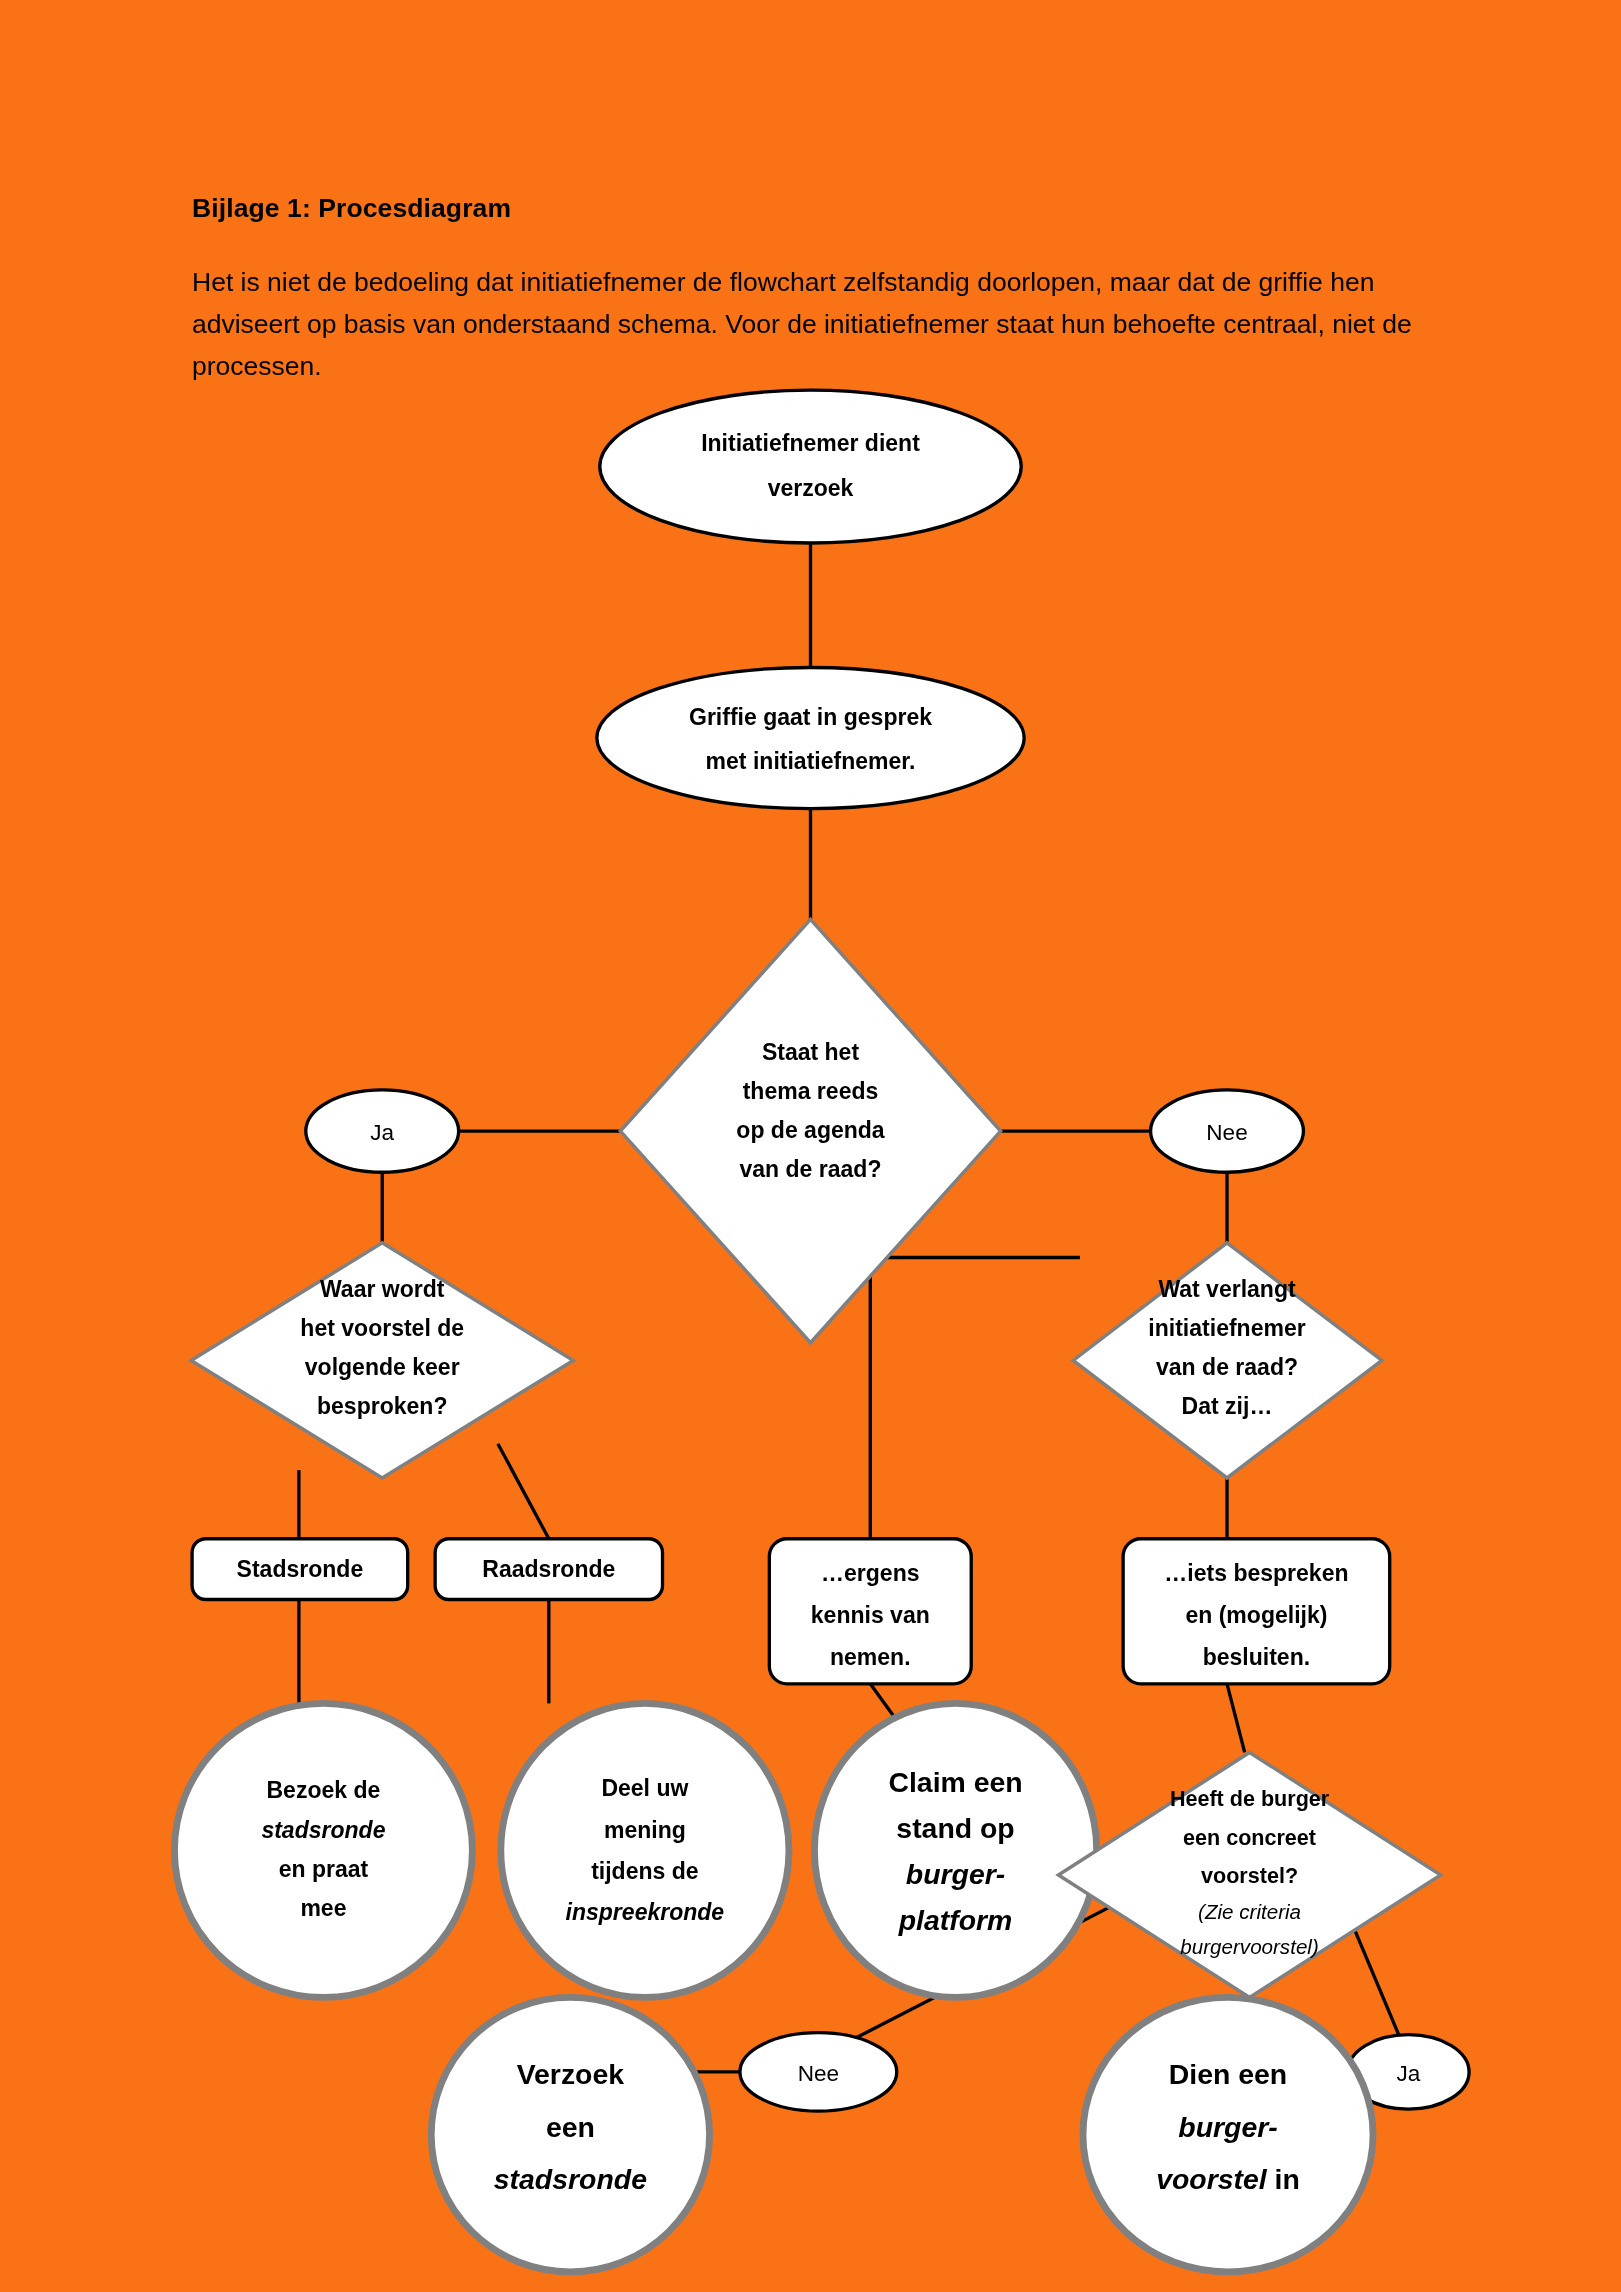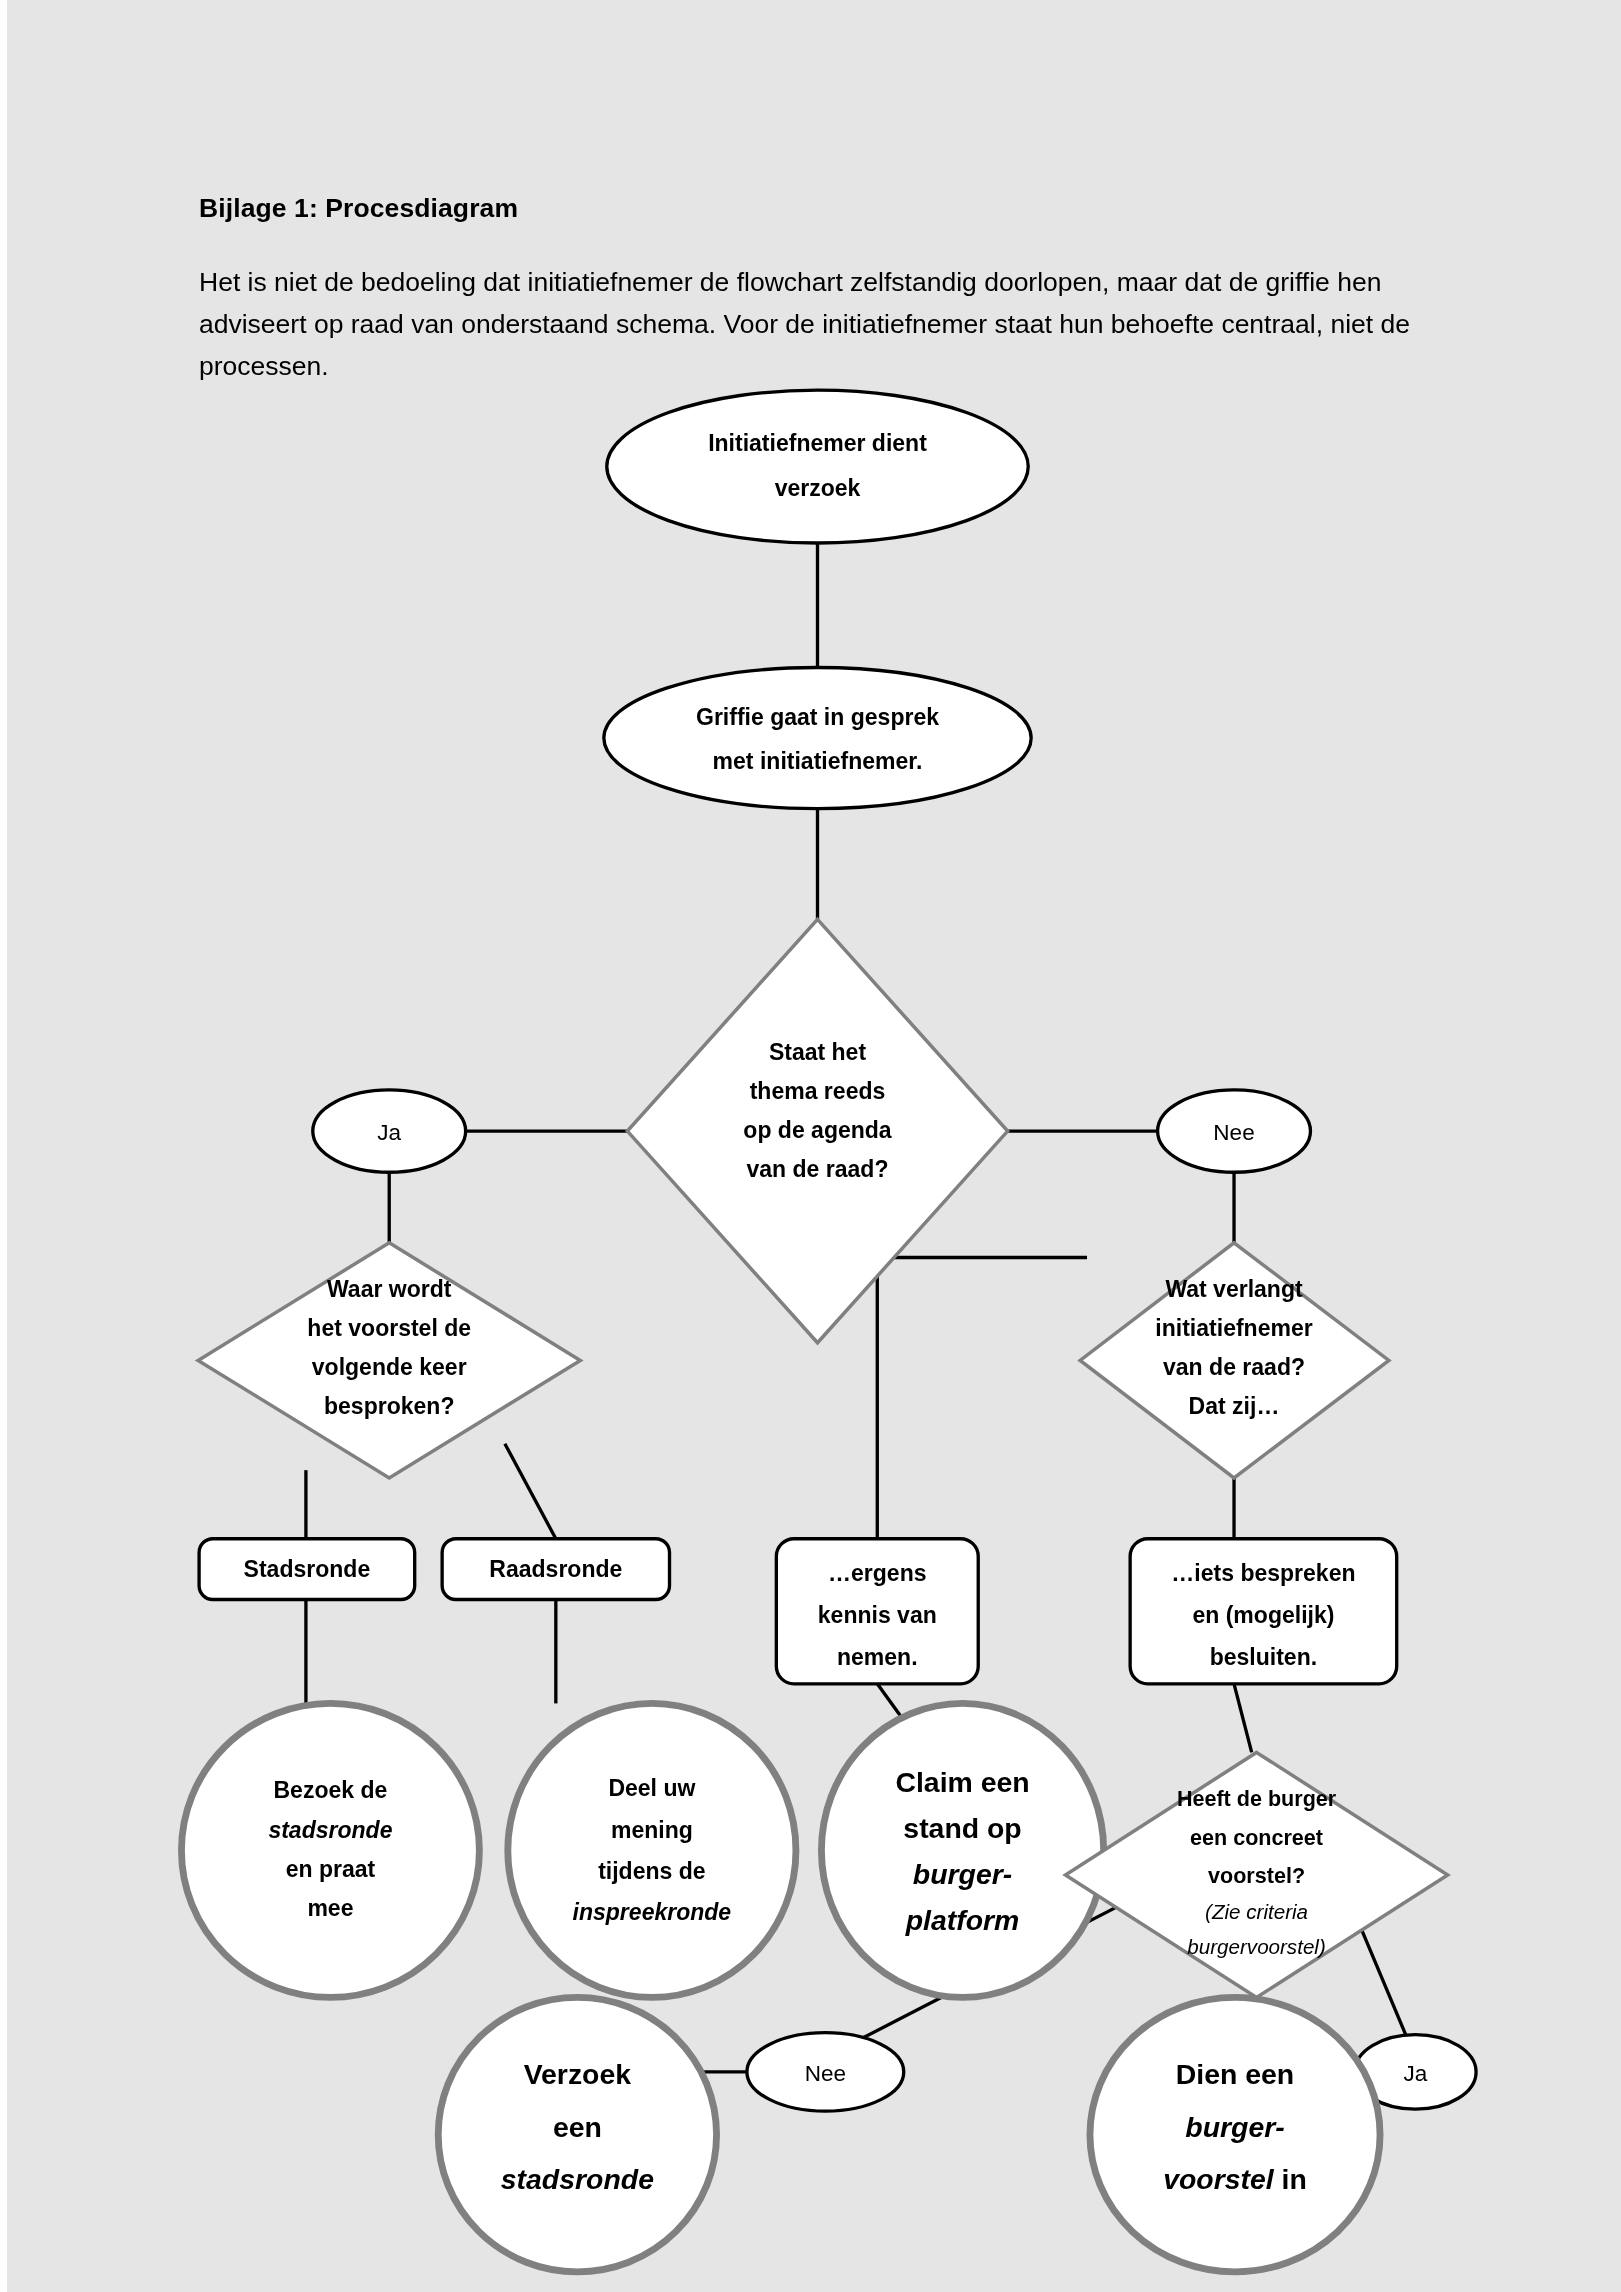--- a/index.html
+++ b/index.html
@@ -11,22 +11,21 @@
     width: 1621px;
     height: 2293px;
     font-family: "Liberation Sans", sans-serif;
     color: #000000;
     position: relative;
     overflow: hidden;
   }
   .page {
     position: absolute;
     inset: 0;
-    background: #e5e5e5;
-    margin-left: 7px;
+    background: #f97316;
   }
   .doc-header {
     position: absolute;
     left: 192px;
     top: 191px;
     width: 1245px;
   }
   .doc-title {
     font-size: 26.5px;
     font-weight: bold;
@@ -66,21 +65,21 @@
   .t-ital { font-style: italic; font-weight: bold; }
   .t-note { font-size: 21px; font-style: italic; font-weight: normal; }
 </style>
 </head>
 <body>
 
 <div class="page">
 
   <div class="doc-header">
     <h1 class="doc-title">Bijlage 1: Procesdiagram</h1>
-    <p class="doc-paragraph">Het is niet de bedoeling dat initiatiefnemer de flowchart zelfstandig doorlopen, maar dat de griffie hen adviseert op raad van onderstaand schema. Voor de initiatiefnemer staat hun behoefte centraal, niet de processen.</p>
+    <p class="doc-paragraph">Het is niet de bedoeling dat initiatiefnemer de flowchart zelfstandig doorlopen, maar dat de griffie hen adviseert op basis van onderstaand schema. Voor de initiatiefnemer staat hun behoefte centraal, niet de processen.</p>
   </div>
 
   <div class="flow">
   <svg class="flow-svg" viewBox="0 0 1654 1939" xmlns="http://www.w3.org/2000/svg">
 
     <g>
       <line class="conn-black" x1="827" y1="165" x2="827" y2="295"></line>
       <line class="conn-black" x1="827" y1="435" x2="827" y2="550"></line>
       <line class="conn-black" x1="633" y1="766" x2="447" y2="766"></line>
       <line class="conn-black" x1="1021" y1="766" x2="1196" y2="766"></line>

